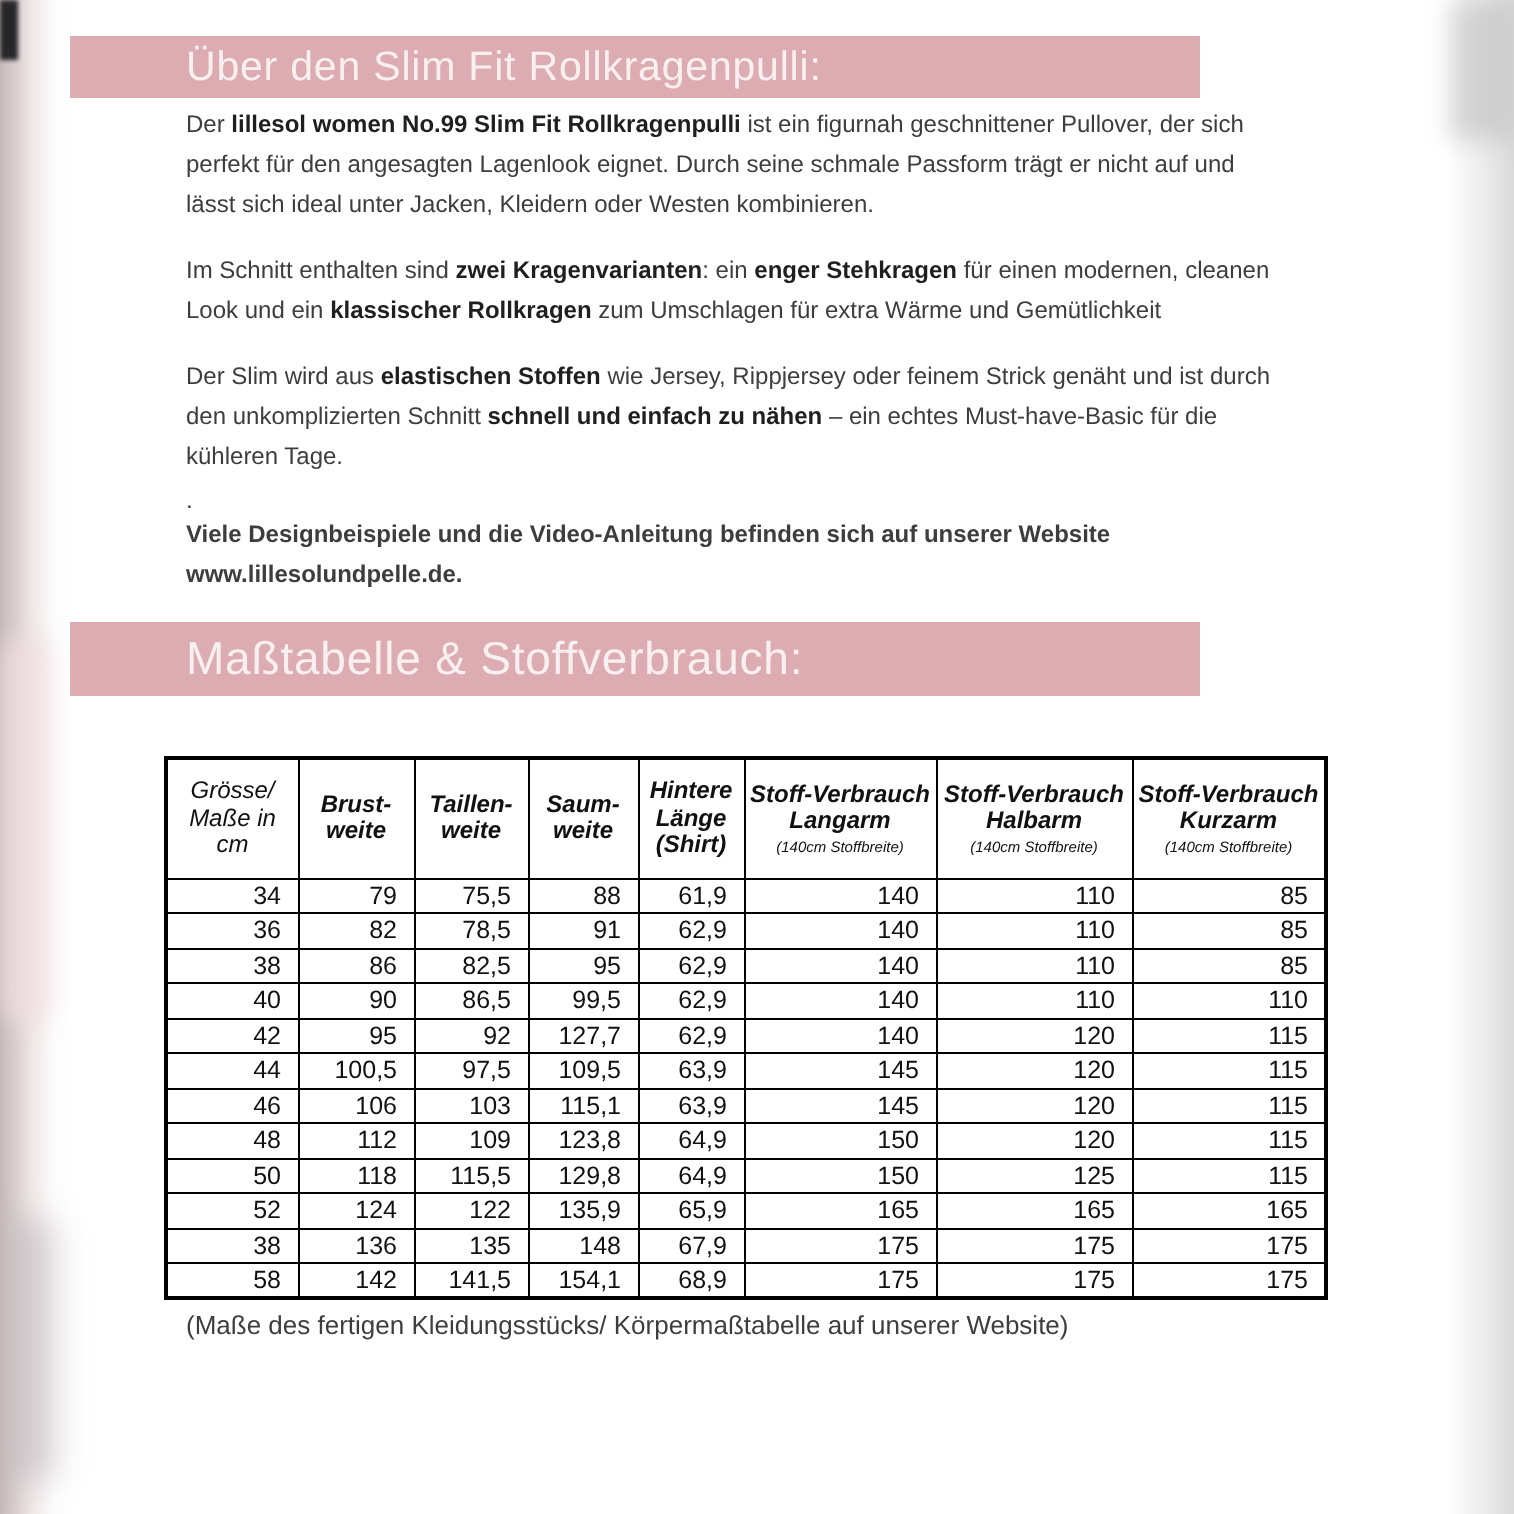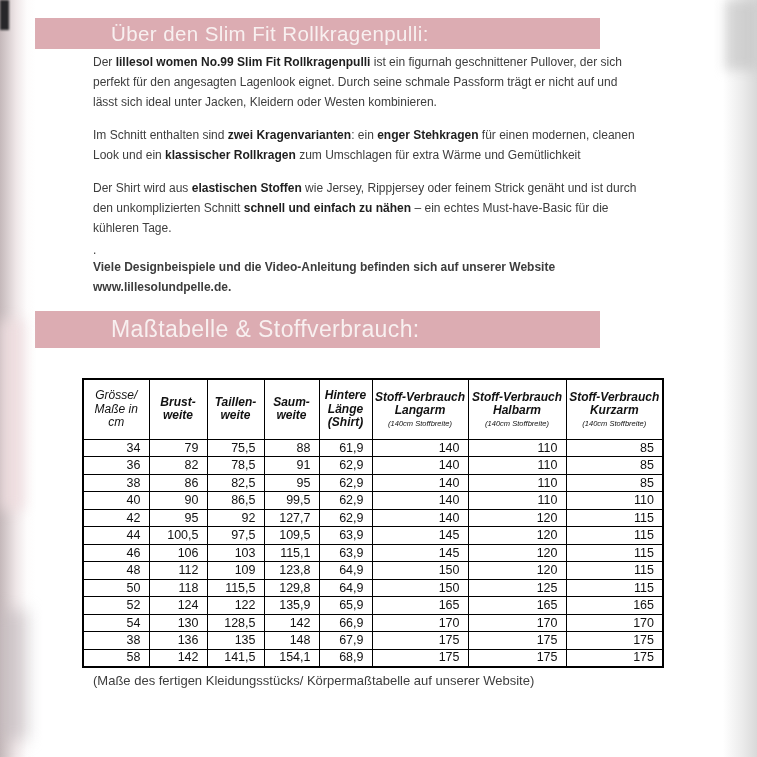--- a/index.html
+++ b/index.html
@@ -26,21 +26,21 @@
   .smudge-left-mid{position:absolute;left:0;top:320px;width:24px;height:190px;background:rgba(240,221,224,.8);filter:blur(7px);}
   .smudge-left-bottom{position:absolute;left:0;top:610px;width:28px;height:130px;background:rgba(189,183,185,.55);filter:blur(8px);}
   .edge-right{
     position:absolute;right:0;top:0;width:34px;height:757px;pointer-events:none;
     background:linear-gradient(270deg,#d9d9d9 0%,#ececec 45%,rgba(255,255,255,0) 100%);
   }
   .smudge-right-top{position:absolute;right:0;top:0;width:32px;height:70px;background:rgba(186,186,186,.55);filter:blur(6px);}
   
   .banner{
     width:565px;margin-left:35px;background:var(--banner-bg);
-    display:flex;align-items:center;padding-left:76px;
+    display:flex;align-items:center;padding-left:58px;
     color:var(--banner-text);letter-spacing:.4px;font-weight:400;
   }
   .banner.first{margin-top:18px;height:31px;font-size:20.5px;}
   .banner.second{margin-top:14px;height:37px;font-size:23px;}
   
   .paragraphs{margin:3px 0 0 93px;width:582px;font-size:12px;line-height:20px;color:var(--body-text);}
   .paragraphs p{margin:0 0 13px 0;}
   .paragraphs p:nth-child(3){margin-bottom:5px;}
   .paragraphs p:nth-child(4){line-height:14px;margin-bottom:0;}
   .paragraphs p:nth-child(5){margin-bottom:0;font-weight:bold;}
@@ -85,21 +85,21 @@
 <div class="edge-right"></div>
 <div class="smudge-right-top"></div>
 
 <div class="banner first">
   <span>Über den Slim Fit Rollkragenpulli:</span>
 </div>
 
 <div class="paragraphs">
     <p><span>Der </span><b>lillesol women No.99 Slim Fit Rollkragenpulli</b><span> ist ein figurnah geschnittener Pullover, der sich</span><br><span>perfekt für den angesagten Lagenlook eignet. Durch seine schmale Passform trägt er nicht auf und</span><br><span>lässt sich ideal unter Jacken, Kleidern oder Westen kombinieren.</span></p>
     <p><span>Im Schnitt enthalten sind </span><b>zwei Kragenvarianten</b><span>: ein </span><b>enger Stehkragen</b><span> für einen modernen, cleanen</span><br><span>Look und ein </span><b>klassischer Rollkragen</b><span> zum Umschlagen für extra Wärme und Gemütlichkeit</span></p>
-    <p><span>Der Shirt wird aus </span><b>elastischen Stoffen</b><span> wie Jersey, Rippjersey oder feinem Strick genäht und ist durch</span><br><span>den unkomplizierten Schnitt </span><b>schnell und einfach zu nähen</b><span> – ein echtes Must-have-Basic für die</span><br><span>kühleren Tage.</span></p>
+    <p><span>Der Slim wird aus </span><b>elastischen Stoffen</b><span> wie Jersey, Rippjersey oder feinem Strick genäht und ist durch</span><br><span>den unkomplizierten Schnitt </span><b>schnell und einfach zu nähen</b><span> – ein echtes Must-have-Basic für die</span><br><span>kühleren Tage.</span></p>
     <p><span>.</span></p>
     <p><span>Viele Designbeispiele und die Video-Anleitung befinden sich auf unserer Website</span><br><span>www.lillesolundpelle.de.</span></p>
   </div>
 
 <div class="banner second">
   <span>Maßtabelle &amp; Stoffverbrauch:</span>
 </div>
 
 <table class="size-table">
   <colgroup>
@@ -219,30 +219,20 @@
         <td>52</td>
         <td>124</td>
         <td>122</td>
         <td>135,9</td>
         <td>65,9</td>
         <td>165</td>
         <td>165</td>
         <td>165</td>
       </tr>
       <tr>
-        <td>54</td>
-        <td>130</td>
-        <td>128,5</td>
-        <td>142</td>
-        <td>66,9</td>
-        <td>170</td>
-        <td>170</td>
-        <td>170</td>
-      </tr>
-      <tr>
         <td>38</td>
         <td>136</td>
         <td>135</td>
         <td>148</td>
         <td>67,9</td>
         <td>175</td>
         <td>175</td>
         <td>175</td>
       </tr>
       <tr>

